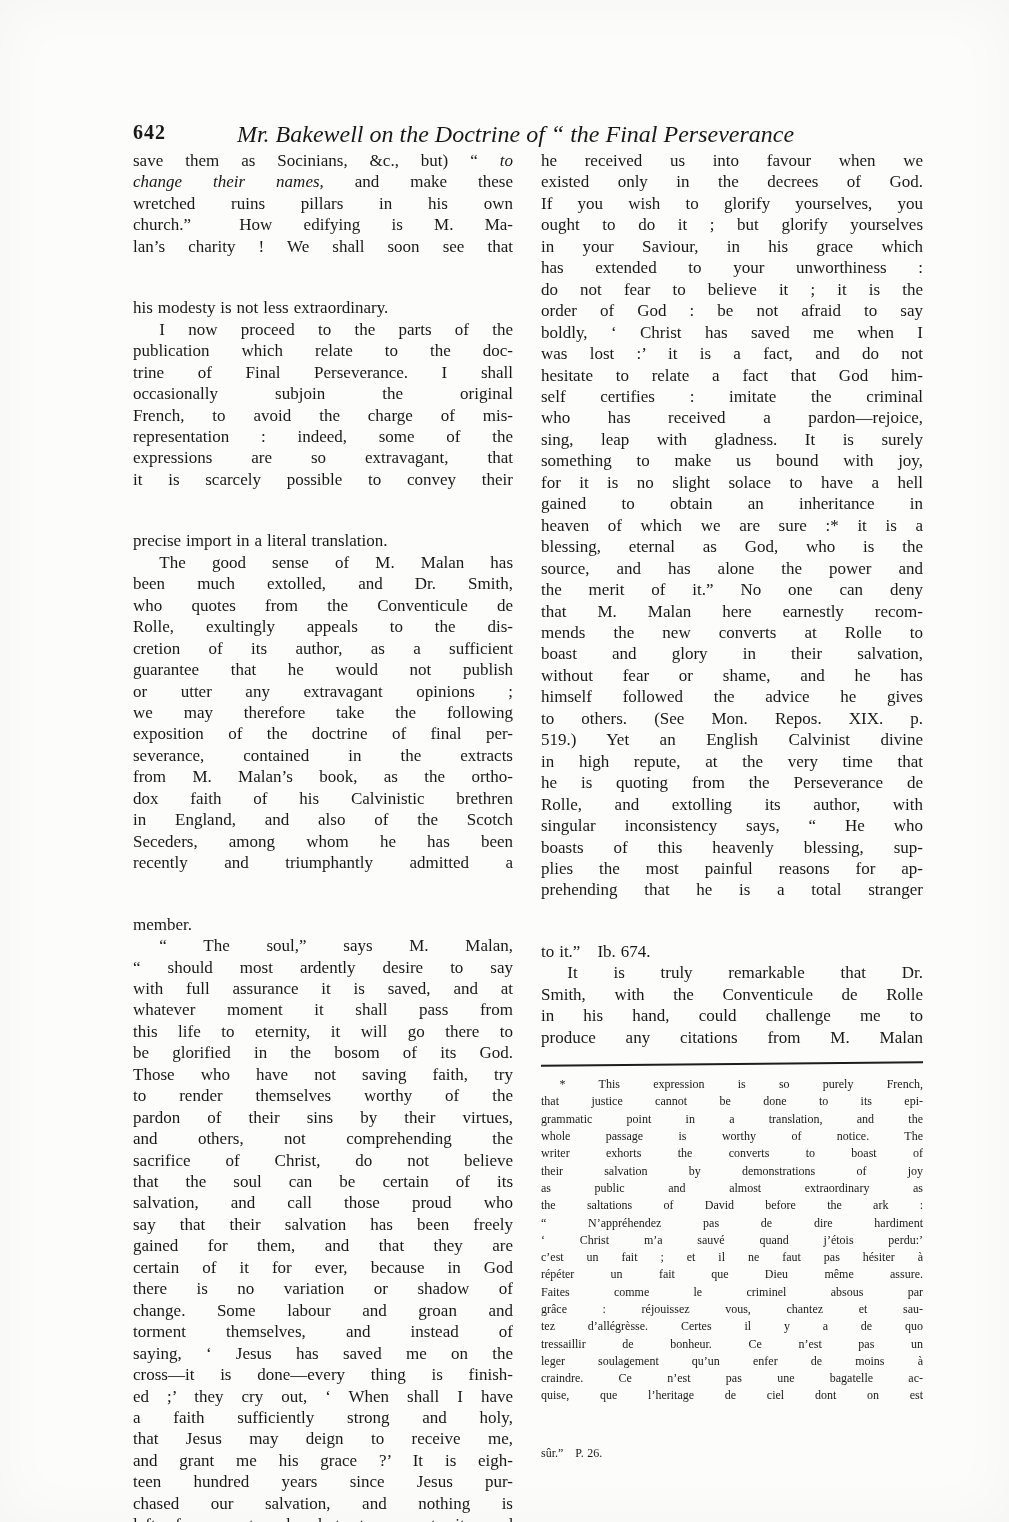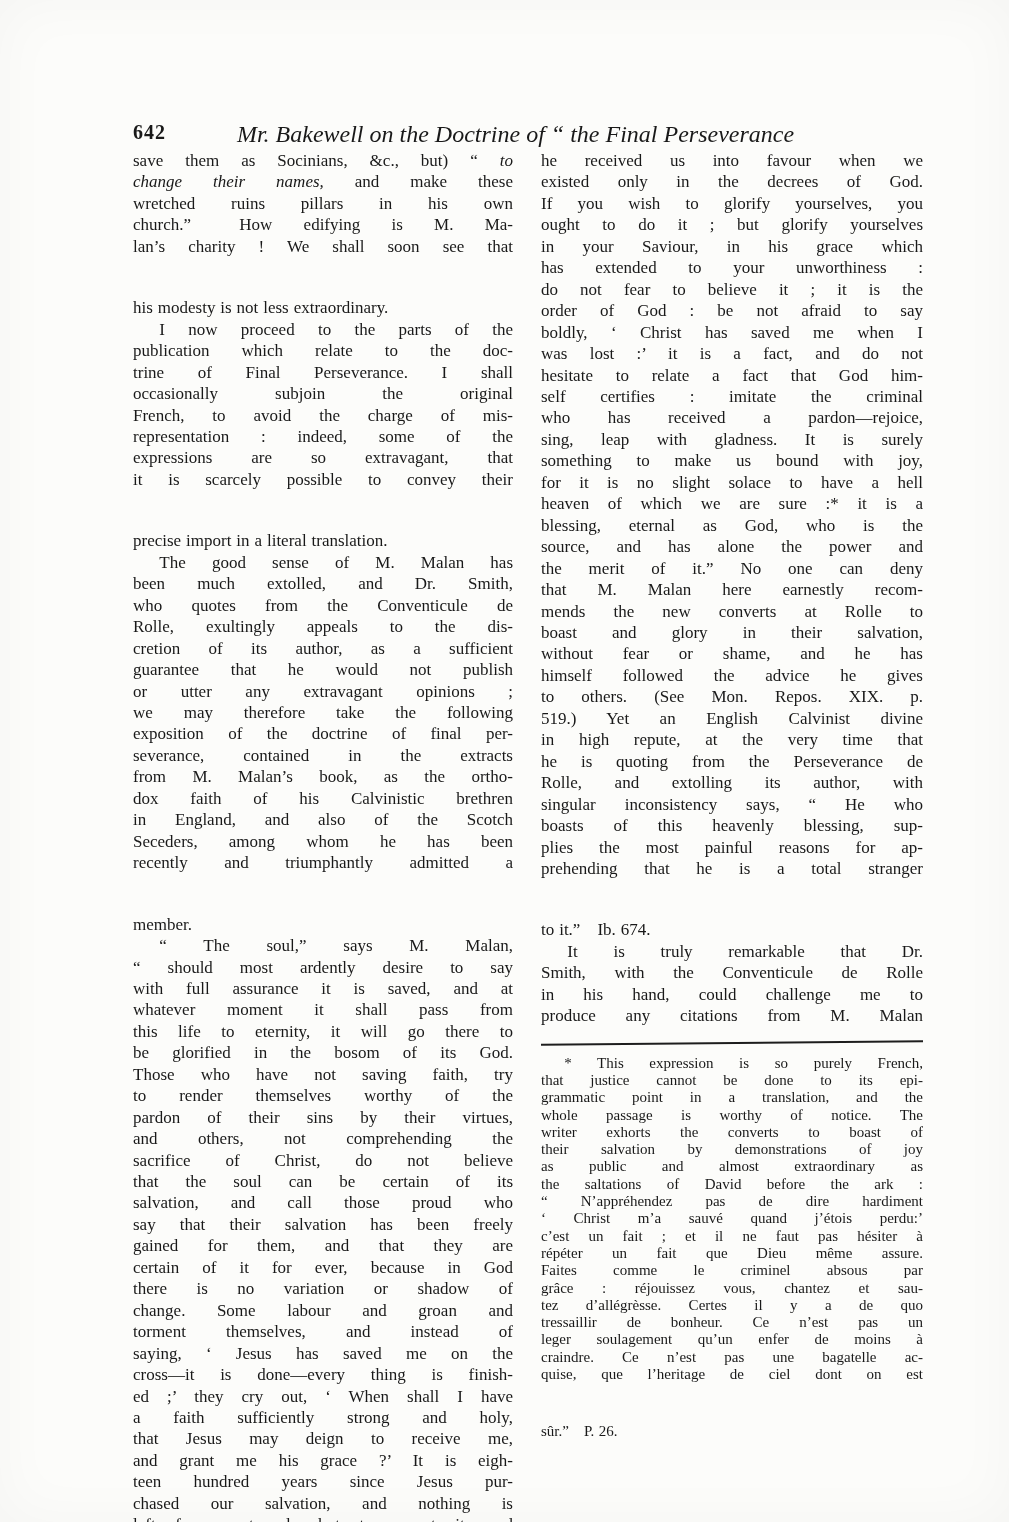--- a/index.html
+++ b/index.html
@@ -43,21 +43,21 @@
   .line.first{text-indent:1.55em;}
   .line.last{text-align-last:left;margin-top:40px;}
   .it{font-style:italic;}
   .footnote-rule{
     border:none;
     border-top:2.3px solid #1d1d1d;
     margin:15px 0 11px 0;
     transform:rotate(-0.55deg);
   }
   .footnote .line{
-    font-size:15px;line-height:17.3px;
+    font-size:12px;line-height:17.3px;
   }
 </style>
 </head>
 <body>
 
 <div class="page">
 
   <header class="page-header">
     <span class="page-number">642</span>
     <span class="running-title">Mr. Bakewell on the Doctrine of “ the Final Perseverance</span>
@@ -138,20 +138,21 @@
         <div class="line">do not fear to believe it ; it is the</div>
         <div class="line">order of God : be not afraid to say</div>
         <div class="line">boldly, ‘ Christ has saved me when I</div>
         <div class="line">was lost :’ it is a fact, and do not</div>
         <div class="line">hesitate to relate a fact that God him-</div>
         <div class="line">self certifies : imitate the criminal</div>
         <div class="line">who has received a pardon—rejoice,</div>
         <div class="line">sing, leap with gladness. It is surely</div>
         <div class="line">something to make us bound with joy,</div>
         <div class="line">for it is no slight solace to have a hell</div>
+        <div class="line">gained to obtain an inheritance in</div>
         <div class="line">heaven of which we are sure :* it is a</div>
         <div class="line">blessing, eternal as God, who is the</div>
         <div class="line">source, and has alone the power and</div>
         <div class="line">the merit of it.” No one can deny</div>
         <div class="line">that M. Malan here earnestly recom-</div>
         <div class="line">mends the new converts at Rolle to</div>
         <div class="line">boast and glory in their salvation,</div>
         <div class="line">without fear or shame, and he has</div>
         <div class="line">himself followed the advice he gives</div>
         <div class="line">to others. (See Mon. Repos. XIX. p.</div>

